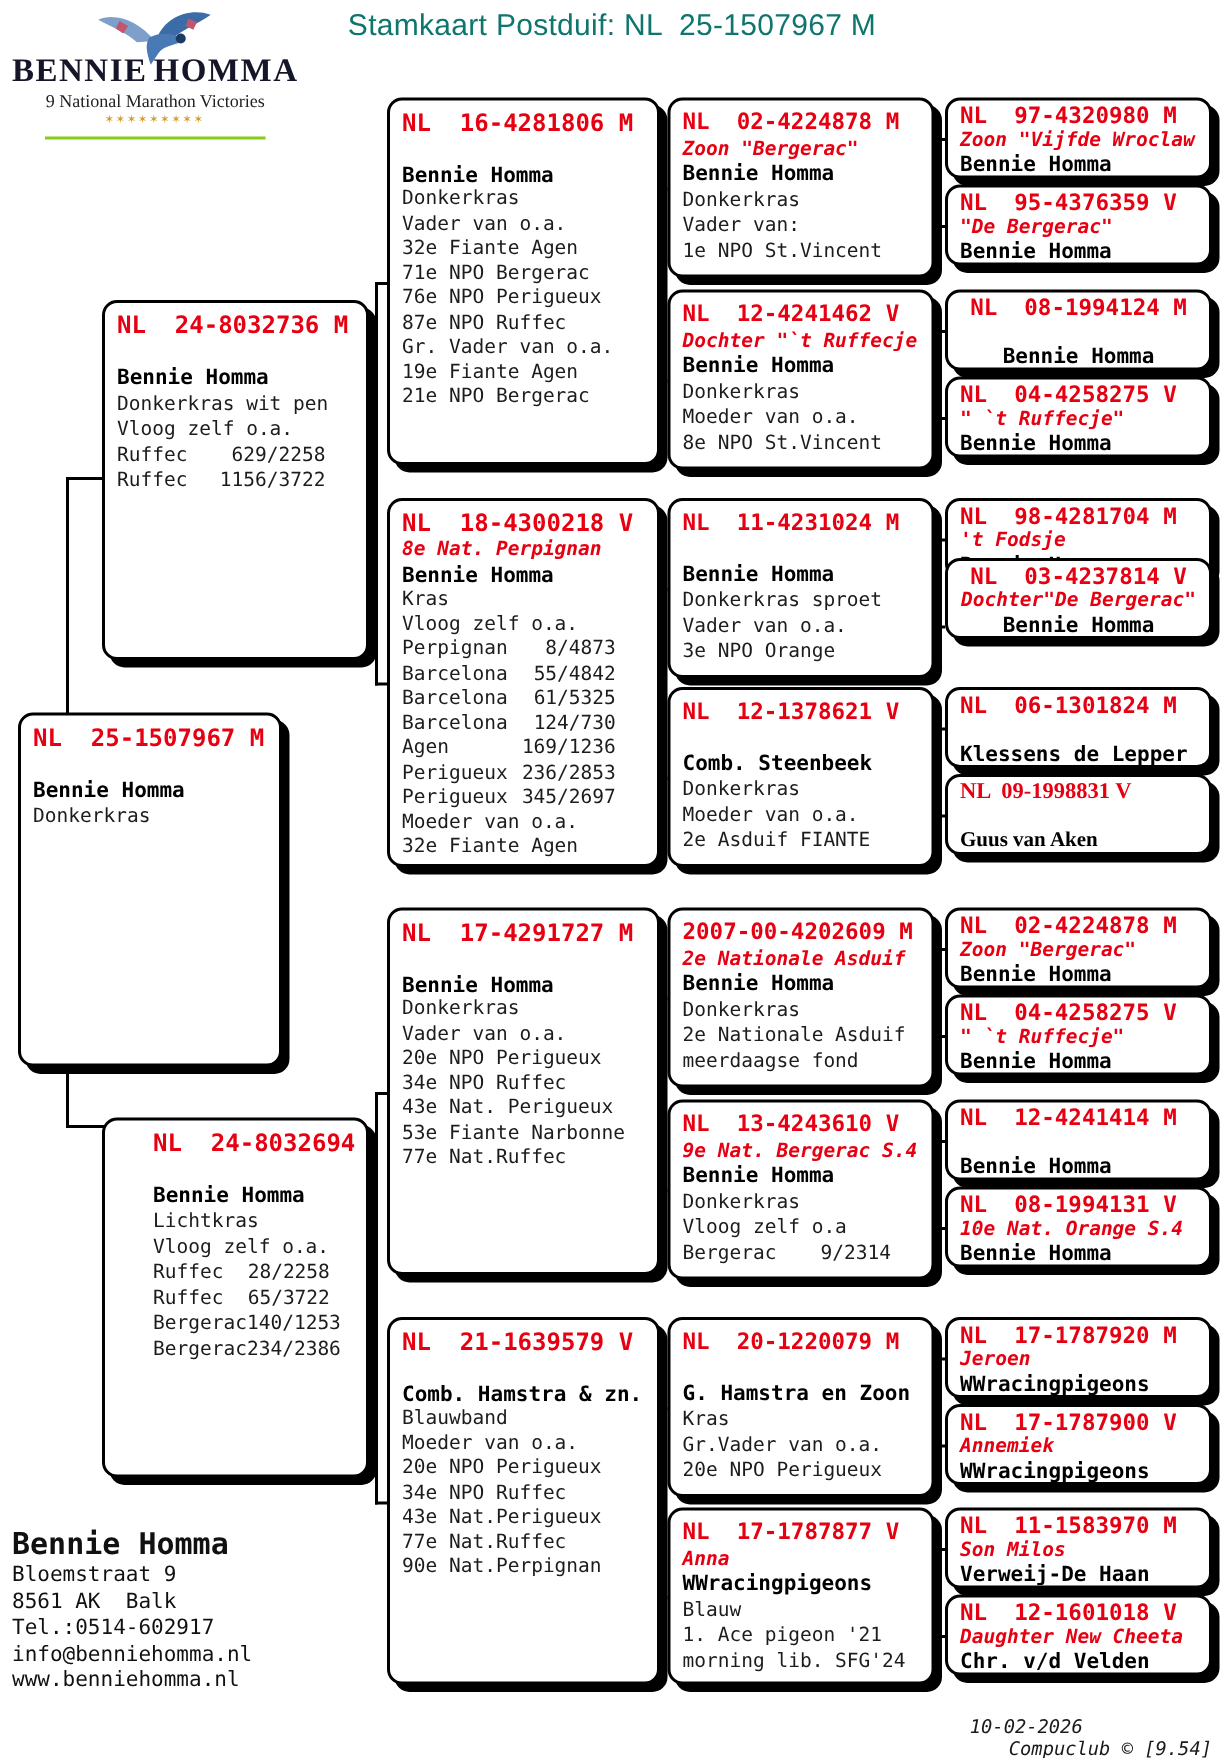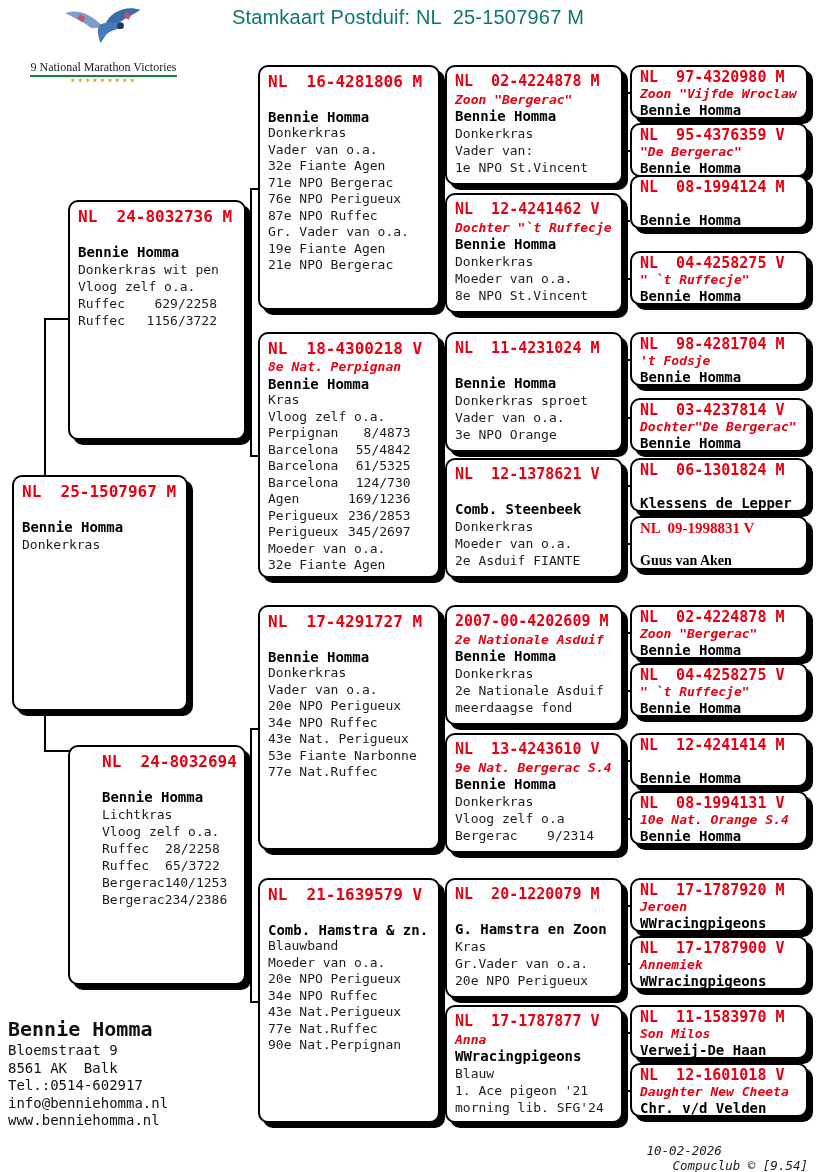--- a/index.html
+++ b/index.html
@@ -10,21 +10,21 @@
   #title{position:absolute;left:0;right:0;top:6px;text-align:center;
          font-family:"Liberation Sans",sans-serif;font-size:20px;color:#0f766e;
          white-space:pre;letter-spacing:.2px;}
   #logo{position:absolute;left:6px;top:4px;width:195px;height:80px;text-align:center;}
   #logo .pigeon{position:absolute;left:55px;top:0;}
   #logo .names{position:absolute;left:0;right:0;top:30px;
         font-family:"Liberation Serif",serif;font-weight:bold;font-size:22px;color:#16162b;
         letter-spacing:1px;display:flex;justify-content:space-between;padding:0 2px;}
   #logo .subtitle{position:absolute;left:0;right:0;top:56px;
         font-family:"Liberation Serif",serif;font-size:12px;color:#222;}
-  #logo .subtitle span{border-bottom:2px solid #15803d;padding-bottom:1px;}
+  #logo .subtitle span{border-bottom:2px solid #84cc16;padding-bottom:17px;}
   #logo .stars{position:absolute;left:0;right:0;top:71px;font-size:9px;color:#cf9f2e;
         letter-spacing:2px;}
 
   
   .box{position:absolute;background:#fff;border:2px solid #000;border-radius:10px;
        box-shadow:5px 5px 0 0 #000;padding:5px 8px;overflow:hidden;box-sizing:border-box;z-index:2;}
   .ring{font-weight:bold;color:#e60012;font-size:15px;line-height:19px;white-space:pre;}
   .nick{font-weight:bold;font-style:italic;color:#e60012;font-size:13px;line-height:17px;
         min-height:17px;white-space:pre;}
   .owner{font-weight:bold;color:#000;font-size:14px;line-height:17px;white-space:pre;}
@@ -59,20 +59,24 @@
     <span class="pigeon">
       <svg width="84" height="40" viewBox="0 0 100 48">
         <path d="M50 28 C38 12 18 5 5 11 C16 17 27 21 36 29 Z" fill="#7d9fc9"></path>
         <path d="M52 26 C58 9 78 1 95 7 C84 15 71 19 61 29 Z" fill="#3c6ca8"></path>
         <path d="M46 25 C57 20 68 22 73 28 C64 32 57 32 53 38 L47 47 C44 38 42 31 46 25 Z" fill="#4a7ab5"></path>
         <circle cx="71" cy="26" r="4" fill="#1d3a63"></circle>
         <path d="M22 12 l7 4 -4 6 -6 -4 Z" fill="#c2566e"></path>
         <path d="M77 10 l7 3 -3 6 -6 -3 Z" fill="#c2566e"></path>
       </svg>
     </span>
+    <div class="names">
+      <span>BENNIE</span>
+      <span>HOMMA</span>
+    </div>
     <div class="subtitle">
       <span>9 National Marathon Victories</span>
     </div>
     <div class="stars">✶✶✶✶✶✶✶✶✶</div>
   </div>
 
   <div id="title">Stamkaart Postduif: NL  25-1507967 M</div>
 
   <div id="tree">
       <div class="box g0" style="left: 12px; top: 475px; width: 176px; height: 236px;">
@@ -222,36 +226,36 @@
       <div class="box g4" style="left: 630px; top: 65px; width: 178px; height: 54px;">
         <div class="ring">NL  97-4320980 M</div>
         <div class="nick">Zoon "Vijfde Wroclaw</div>
         <div class="owner">Bennie Homma</div>
       </div>
       <div class="box g4" style="left: 630px; top: 123px; width: 178px; height: 54px;">
         <div class="ring">NL  95-4376359 V</div>
         <div class="nick">"De Bergerac"</div>
         <div class="owner">Bennie Homma</div>
       </div>
-      <div class="box g4" style="left: 630px; top: 175px; width: 178px; height: 54px;">
+      <div class="box g4" style="left: 630px; top: 193px; width: 178px; height: 54px; text-align: center;">
         <div class="ring">NL  08-1994124 M</div>
         <div class="nick"></div>
         <div class="owner">Bennie Homma</div>
       </div>
       <div class="box g4" style="left: 630px; top: 251px; width: 178px; height: 54px;">
         <div class="ring">NL  04-4258275 V</div>
         <div class="nick">" `t Ruffecje"</div>
         <div class="owner">Bennie Homma</div>
       </div>
       <div class="box g4" style="left: 630px; top: 332px; width: 178px; height: 54px;">
         <div class="ring">NL  98-4281704 M</div>
         <div class="nick">'t Fodsje</div>
         <div class="owner">Bennie Homma</div>
       </div>
-      <div class="box g4" style="left: 630px; top: 398px; width: 178px; height: 54px;">
+      <div class="box g4" style="left: 630px; top: 372px; width: 178px; height: 54px; text-align: center;">
         <div class="ring">NL  03-4237814 V</div>
         <div class="nick">Dochter"De Bergerac"</div>
         <div class="owner">Bennie Homma</div>
       </div>
       <div class="box g4" style="left: 630px; top: 458px; width: 178px; height: 54px;">
         <div class="ring">NL  06-1301824 M</div>
         <div class="nick"></div>
         <div class="owner">Klessens de Lepper</div>
       </div>
       <div class="box g4" style="left: 630px; top: 516px; width: 178px; height: 54px; font-family: Liberation Serif, serif;">

